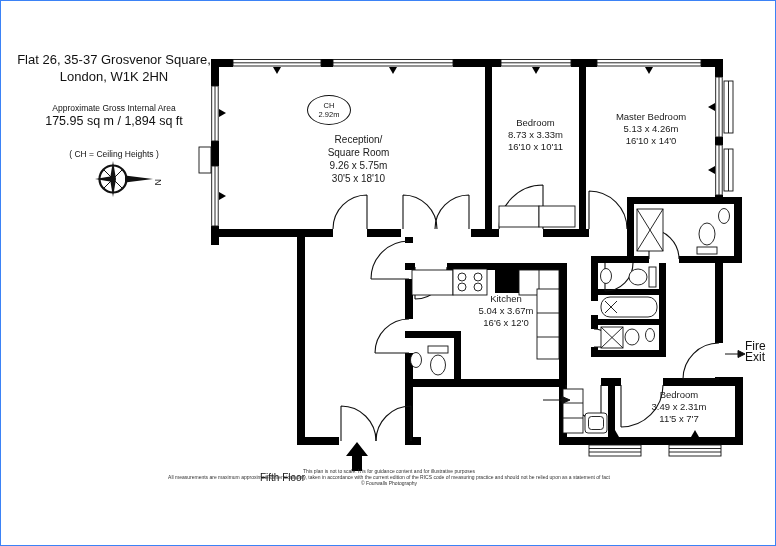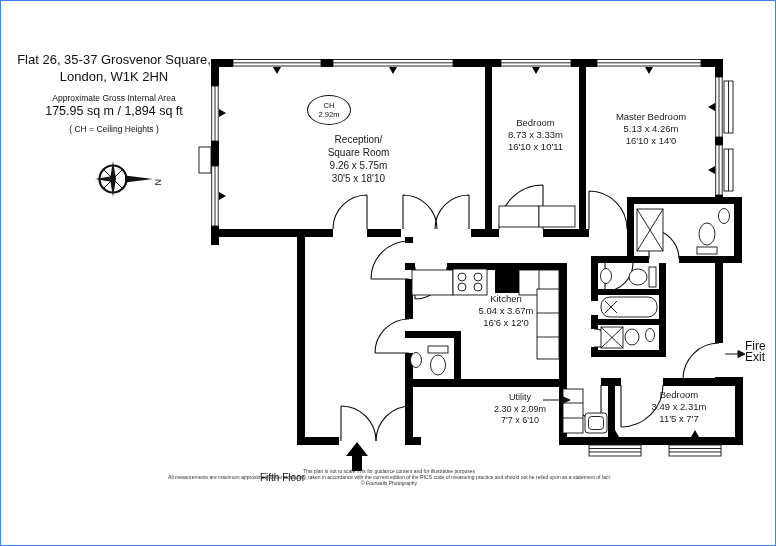--- a/index.html
+++ b/index.html
@@ -1,23 +1,23 @@
 <!DOCTYPE html>
 <html><head>
 <meta charset="utf-8">
 <style>
   html,body{margin:0;padding:0;background:#e8e8e8;}
   .canvas{position:relative;width:776px;height:546px;background:#ffffff;border:1px solid #3b82f6;
           box-sizing:border-box;font-family:"Liberation Sans",sans-serif;color:#111;overflow:hidden;}
   .plan-svg{position:absolute;left:0;top:0;}
   .hdr{position:absolute;left:6px;top:50px;width:214px;text-align:center;}
   .hdr .addr{font-size:13px;line-height:17px;}
-  .hdr .sub{font-size:8.5px;line-height:11px;margin-top:8px;}
+  .hdr .sub{font-size:8.5px;line-height:11px;margin-top:18px;}
   .hdr .area{font-size:12.5px;line-height:15px;}
-  .hdr .chnote{font-size:8.5px;line-height:11px;margin-top:5px;}
+  .hdr .chnote{font-size:8.5px;line-height:11px;margin-top:20px;}
   .lbl{position:absolute;text-align:center;font-size:9.5px;line-height:12px;color:#1a1a1a;}
   .lbl.big{font-size:10px;line-height:13px;}
   .lbl.small{font-size:9px;line-height:11.5px;}
   .ch-badge{position:absolute;left:306px;top:94px;width:44px;height:30px;border:1.2px solid #111;
             border-radius:50%;box-sizing:border-box;text-align:center;font-size:7.5px;line-height:9px;padding-top:5px;}
   .floor-lbl{position:absolute;left:238px;top:430px;width:66px;text-align:right;font-size:10px;margin-top:41px;}
   .fire-lbl{position:absolute;left:744px;top:340px;width:30px;font-size:12px;line-height:11px;text-align:left;}
   .ftr{position:absolute;left:88px;top:467px;width:600px;text-align:center;font-size:5px;line-height:6.2px;color:#333;}
 </style>
 </head>
@@ -261,25 +261,20 @@
     <div>16'10 x 14'0</div>
   </div>
 
   <div class="lbl" style="left:455px;top:292px;width:100px">
     <div>Kitchen</div>
     <div>5.04 x 3.67m</div>
     <div>16'6 x 12'0</div>
   </div>
 
 
-  <div class="lbl small" style="left:474px;top:391px;width:90px">
-    <div>Utility</div>
-    <div>2.30 x 2.09m</div>
-    <div>7'7 x 6'10</div>
-  </div>
 
   <div class="lbl" style="left:628px;top:388px;width:100px">
     <div>Bedroom</div>
     <div>3.49 x 2.31m</div>
     <div>11'5 x 7'7</div>
   </div>
 
   <div class="floor-lbl">Fifth Floor</div>
 
   <div class="fire-lbl">

